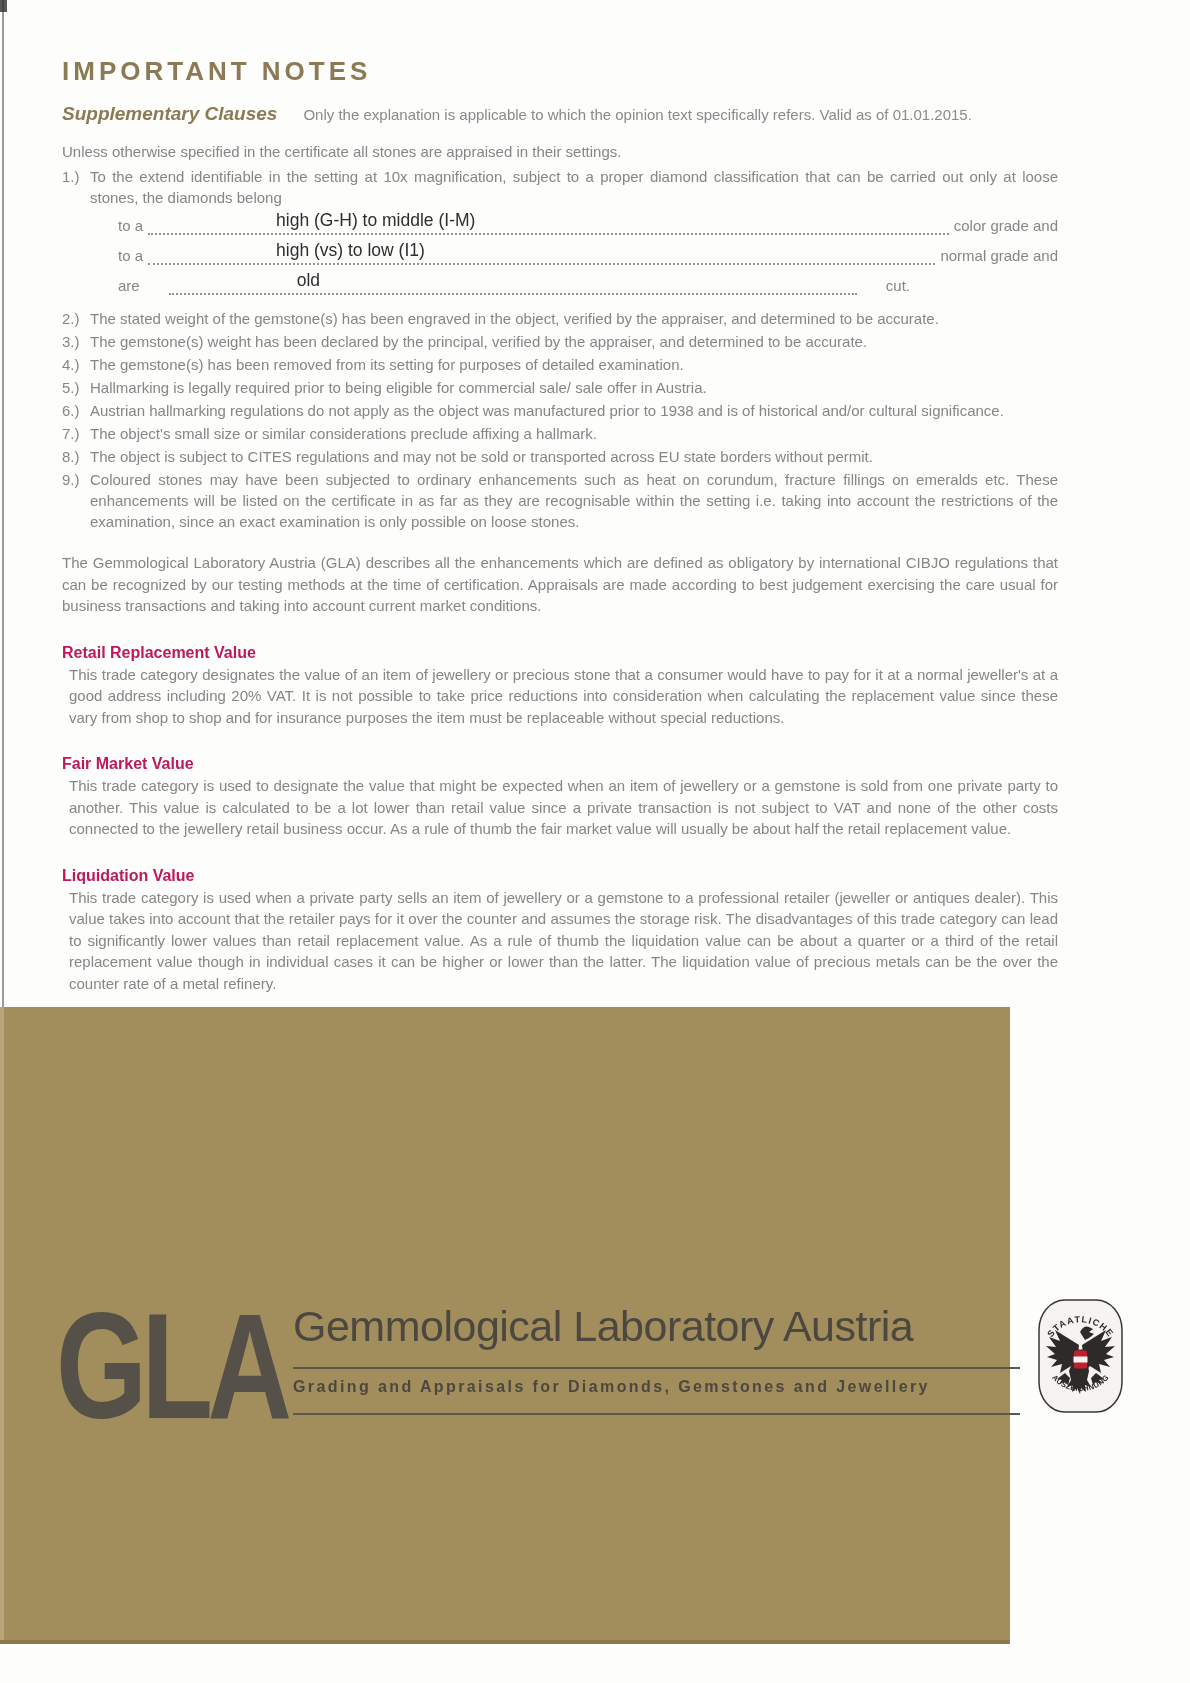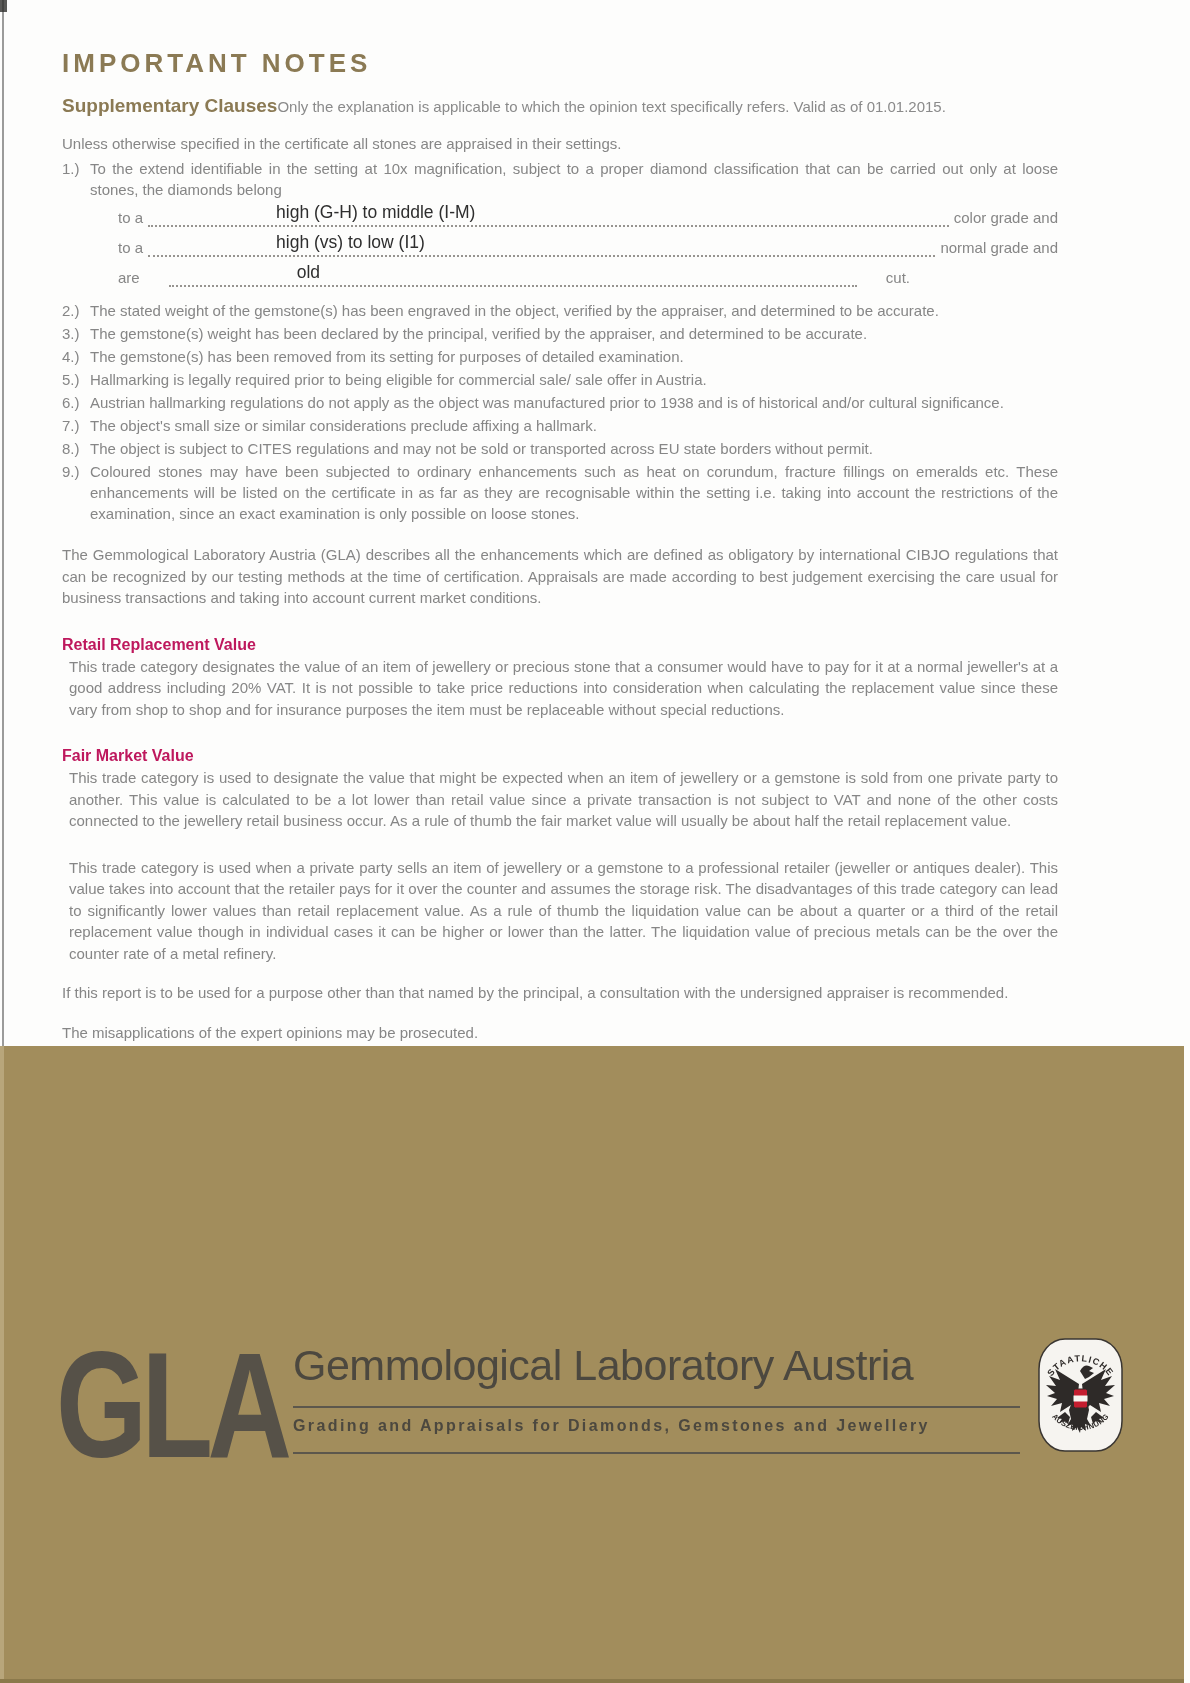--- a/index.html
+++ b/index.html
@@ -9,28 +9,28 @@
     width:1190px;height:1683px;
     background:#fdfdfc;
     overflow:hidden;
     font-family:"Liberation Sans", sans-serif;
     color:#868686;
   }
   
   .scan-edge{position:absolute;left:2px;top:0;width:2px;height:1046px;background:#4a4a48;opacity:.55;}
   .scan-corner{position:absolute;left:0;top:0;width:7px;height:12px;background:#2f2f2d;opacity:.8;}
 
-  .content{position:absolute;left:0;top:8px;width:1190px;padding:40px 132px 0 62px;box-sizing:border-box;}
+  .content{position:absolute;left:0;top:16px;width:1190px;padding:40px 132px 0 62px;box-sizing:border-box;}
 
   .doc-title{
     color:#8b7a54;font-size:26px;font-weight:bold;letter-spacing:4px;
     margin:0 0 16px 0;line-height:30px;
   }
   .supp-line{margin:0 0 14px 0;line-height:24px;}
-  .supp-heading{color:#8b7a54;font-size:19px;font-weight:bold;margin-right:0;}
+  .supp-heading{color:#8b7a54;font-size:19px;font-weight:bold;margin-right:26px;font-style:italic;}
   .supp-text{font-size:15px;color:#8a8a8a;}
 
   .intro{font-size:15px;line-height:21px;margin:0 0 4px 0;}
 
   .clause{display:flex;margin:0 0 2px 0;font-size:15px;line-height:21px;}
   .clause .num{width:28px;flex:0 0 28px;}
   .clause .ctext{flex:1;}
   .clause.justified .ctext{text-align:justify;}
   .clause1{margin-bottom:10px;}
 
@@ -55,21 +55,21 @@
   .body-par{font-size:15px;line-height:21.5px;text-align:justify;margin:20px 0 0 0;}
 
   .val-section{margin-top:25px;}
   .val-heading{color:#be185d;font-size:16px;font-weight:bold;line-height:21px;margin:0;}
   .val-text{font-size:15px;line-height:21.5px;text-align:justify;margin:1px 0 0 7px;}
 
   .closing{font-size:15px;line-height:21.5px;margin:18px 0 0 0;text-align:justify;}
 
   
   .footer{
-    position:absolute;left:0;top:1046px;width:1184px;height:637px;
+    position:absolute;left:0;top:1007px;width:1010px;height:637px;
     background:#a28d5c;
   }
   .footer::after{content:"";position:absolute;left:0;bottom:0;width:100%;height:4px;background:#8b794b;}
   .footer-edge{position:absolute;left:0;top:0;width:4px;height:100%;background:#cdbf9a;opacity:.5;}
 
   .gla-logo{
     position:absolute;left:56px;top:284px;
     font-size:150px;font-weight:bold;line-height:1;
     letter-spacing:-7px;color:#565148;
     transform:scaleX(0.78);transform-origin:left top;
@@ -173,20 +173,21 @@
       <h2 class="val-heading">Retail Replacement Value</h2>
       <p class="val-text">This trade category designates the value of an item of jewellery or precious stone that a consumer would have to pay for it at a normal jeweller's at a good address including 20% VAT. It is not possible to take price reductions into consideration when calculating the replacement value since these vary from shop to shop and for insurance purposes the item must be replaceable without special reductions.</p>
     </div>
 
     <div class="val-section">
       <h2 class="val-heading">Fair Market Value</h2>
       <p class="val-text">This trade category is used to designate the value that might be expected when an item of jewellery or a gemstone is sold from one private party to another. This value is calculated to be a lot lower than retail value since a private transaction is not subject to VAT and none of the other costs connected to the jewellery retail business occur. As a rule of thumb the fair market value will usually be about half the retail replacement value.</p>
     </div>
 
     <div class="val-section">
+      <h2 class="val-heading">Liquidation Value</h2>
       <p class="val-text">This trade category is used when a private party sells an item of jewellery or a gemstone to a professional retailer (jeweller or antiques dealer). This value takes into account that the retailer pays for it over the counter and assumes the storage risk. The disadvantages of this trade category can lead to significantly lower values than retail replacement value. As a rule of thumb the liquidation value can be about a quarter or a third of the retail replacement value though in individual cases it can be higher or lower than the latter. The liquidation value of precious metals can be the over the counter rate of a metal refinery.</p>
     </div>
 
     <p class="closing">If this report is to be used for a purpose other than that named by the principal, a consultation with the undersigned appraiser is recommended.</p>
     <p class="closing">The misapplications of the expert opinions may be prosecuted.</p>
 
   </div>
 
   <div class="footer">
     <div class="footer-edge"></div>

